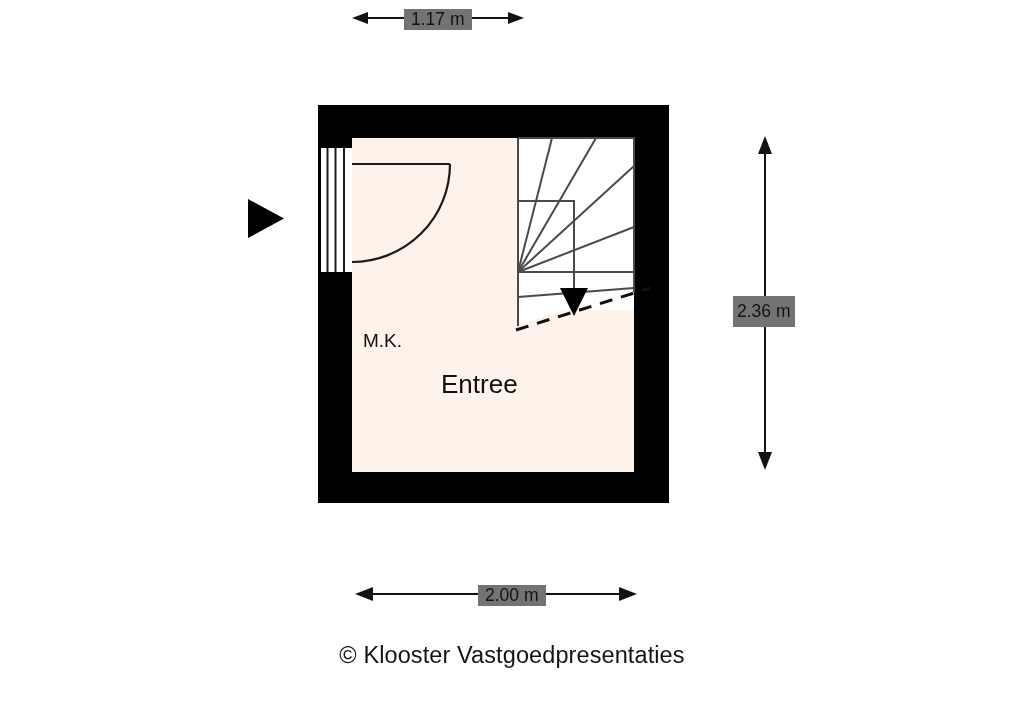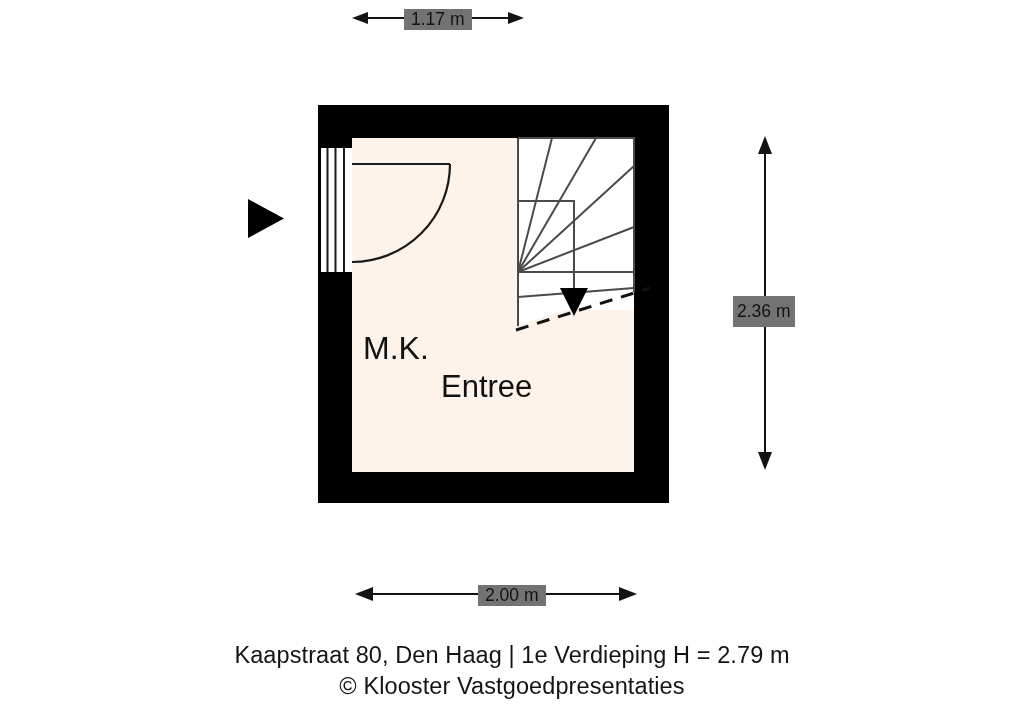--- a/index.html
+++ b/index.html
@@ -66,26 +66,26 @@
     padding: 5px 4px;
   }
   .room-label {
     position: absolute;
     color: #111111;
     white-space: nowrap;
   }
   #room-label-mk {
     left: 363px;
     top: 330px;
-    font-size: 32px;
+    font-size: 19px;
   }
   #room-label-entree {
     left: 441px;
     top: 369px;
-    font-size: 31px;
+    font-size: 26px;
   }
 </style>
 </head>
 <body>
 
 <div id="plan-root">
 
   <svg id="floorplan-svg" width="1024" height="724" viewBox="0 0 1024 724">
 
     <g>
@@ -161,17 +161,16 @@
 
   <div class="dim-label" id="dim-bottom-label">2.00 m</div>
 
   <div class="dim-label" id="dim-right-label">2.36 m</div>
 
   <div class="room-label" id="room-label-mk">M.K.</div>
 
   <div class="room-label" id="room-label-entree">Entree</div>
 
   <div class="caption-block">
-    <div class="caption-line-1">Kaapstraat 80, Den Haag | 1e Verdieping H = 2.79 m</div>
     <div class="caption-line-2">© Klooster Vastgoedpresentaties</div>
   </div>
 
 </div>
 
 </body></html>

